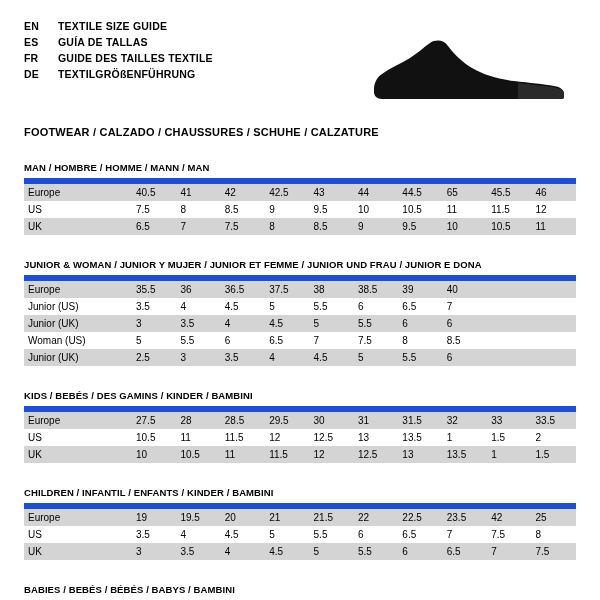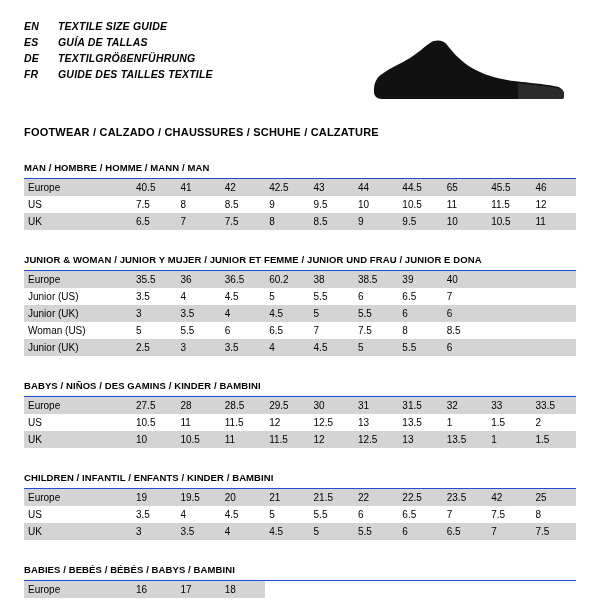--- a/index.html
+++ b/index.html
@@ -29,21 +29,20 @@
   }
   .lang-table {
     border-collapse: collapse;
     font-size: 10.5px;
     line-height: 16px;
   }
   .lang-table td {
     padding: 0 0 0 0;
     vertical-align: top;
     white-space: nowrap;
-    font-style: italic;
   }
   .lang-code {
     width: 34px;
     font-weight: bold;
     letter-spacing: 0.2px;
   }
   .lang-title {
     font-weight: bold;
     letter-spacing: 0.2px;
   }
@@ -65,21 +64,21 @@
 
   
   .group {
     margin-top: 24px;
   }
   .group-title {
     font-size: 9.5px;
     font-weight: bold;
     letter-spacing: 0.1px;
     padding-bottom: 5px;
-    border-bottom: 1px solid #1d4ed8;
+    border-bottom: 6px solid #1d4ed8;
     margin-bottom: 0;
   }
   table.sizes {
     border-collapse: collapse;
     width: 100%;
     table-layout: fixed;
     font-size: 10px;
   }
   table.sizes td {
     height: 17px;
@@ -112,26 +111,26 @@
       <tbody>
         <tr>
           <td class="lang-code">EN</td>
           <td class="lang-title">TEXTILE SIZE GUIDE</td>
         </tr>
         <tr>
           <td class="lang-code">ES</td>
           <td class="lang-title">GUÍA DE TALLAS</td>
         </tr>
         <tr>
+          <td class="lang-code">FR</td>
+          <td class="lang-title">GUIDE DES TAILLES TEXTILE</td>
+        </tr>
+        <tr>
           <td class="lang-code">DE</td>
           <td class="lang-title">TEXTILGRÖßENFÜHRUNG</td>
-        </tr>
-        <tr>
-          <td class="lang-code">FR</td>
-          <td class="lang-title">GUIDE DES TAILLES TEXTILE</td>
         </tr>
       </tbody>
     </table>
 
     <div class="shoe-wrap">
       <svg viewBox="0 0 200 72" width="200" height="72" aria-hidden="true">
         <path d="M6 56 C6 50 8 44 14 40 C22 34 32 30 42 24 C50 19 56 13 62 9
                  C68 5 76 6 80 12 C86 20 94 28 104 34 C116 41 130 45 146 47
                  C162 49 176 50 186 52 C193 53 196 56 196 60 L196 63
                  C196 64 195 65 193 65 L14 65 C9 65 6 62 6 58 Z" fill="#111111"></path>
@@ -192,21 +191,21 @@
 
   <div class="group">
     <div class="group-title">JUNIOR &amp; WOMAN / JUNIOR Y MUJER / JUNIOR ET FEMME / JUNIOR UND FRAU / JUNIOR E DONA</div>
     <table class="sizes">
       <tbody>
         <tr class="shaded">
           <td class="label">Europe</td>
           <td>35.5</td>
           <td>36</td>
           <td>36.5</td>
-          <td>60.2</td>
+          <td>37.5</td>
           <td>38</td>
           <td>38.5</td>
           <td>39</td>
           <td>40</td>
           <td></td>
           <td></td>
         </tr>
         <tr class="plain">
           <td class="label">Junior (US)</td>
           <td>3.5</td>
@@ -257,21 +256,21 @@
           <td>5.5</td>
           <td>6</td>
           <td></td>
           <td></td>
         </tr>
       </tbody>
     </table>
   </div>
 
   <div class="group">
-    <div class="group-title">BABYS / NIÑOS / DES GAMINS / KINDER / BAMBINI</div>
+    <div class="group-title">KIDS / BEBÉS / DES GAMINS / KINDER / BAMBINI</div>
     <table class="sizes">
       <tbody>
         <tr class="shaded">
           <td class="label">Europe</td>
           <td>27.5</td>
           <td>28</td>
           <td>28.5</td>
           <td>29.5</td>
           <td>30</td>
           <td>31</td>

